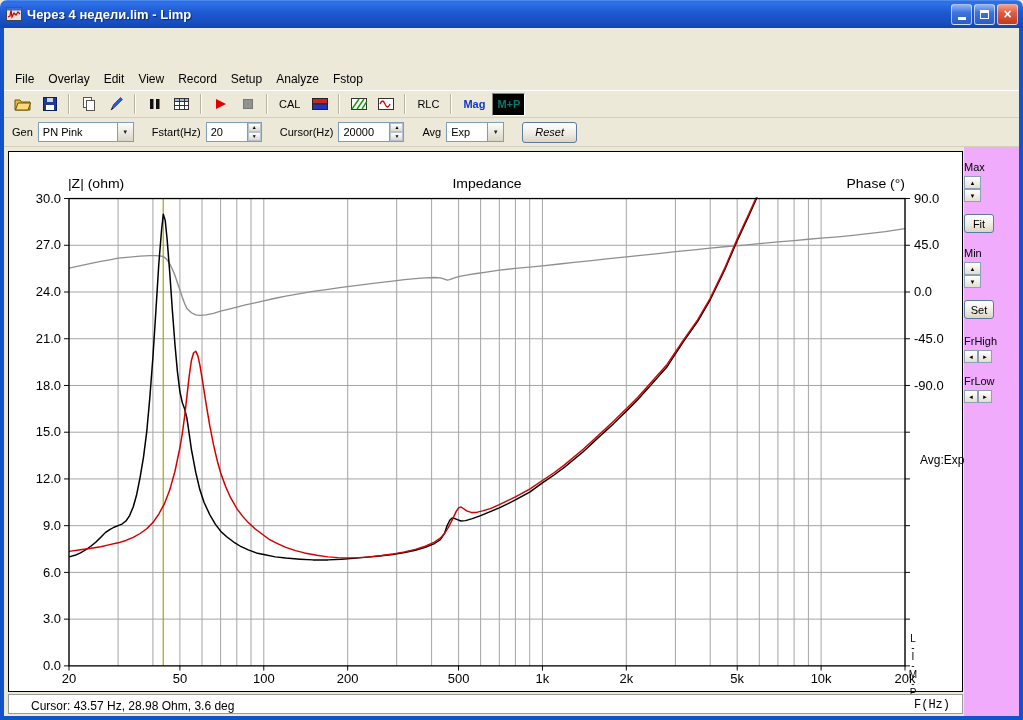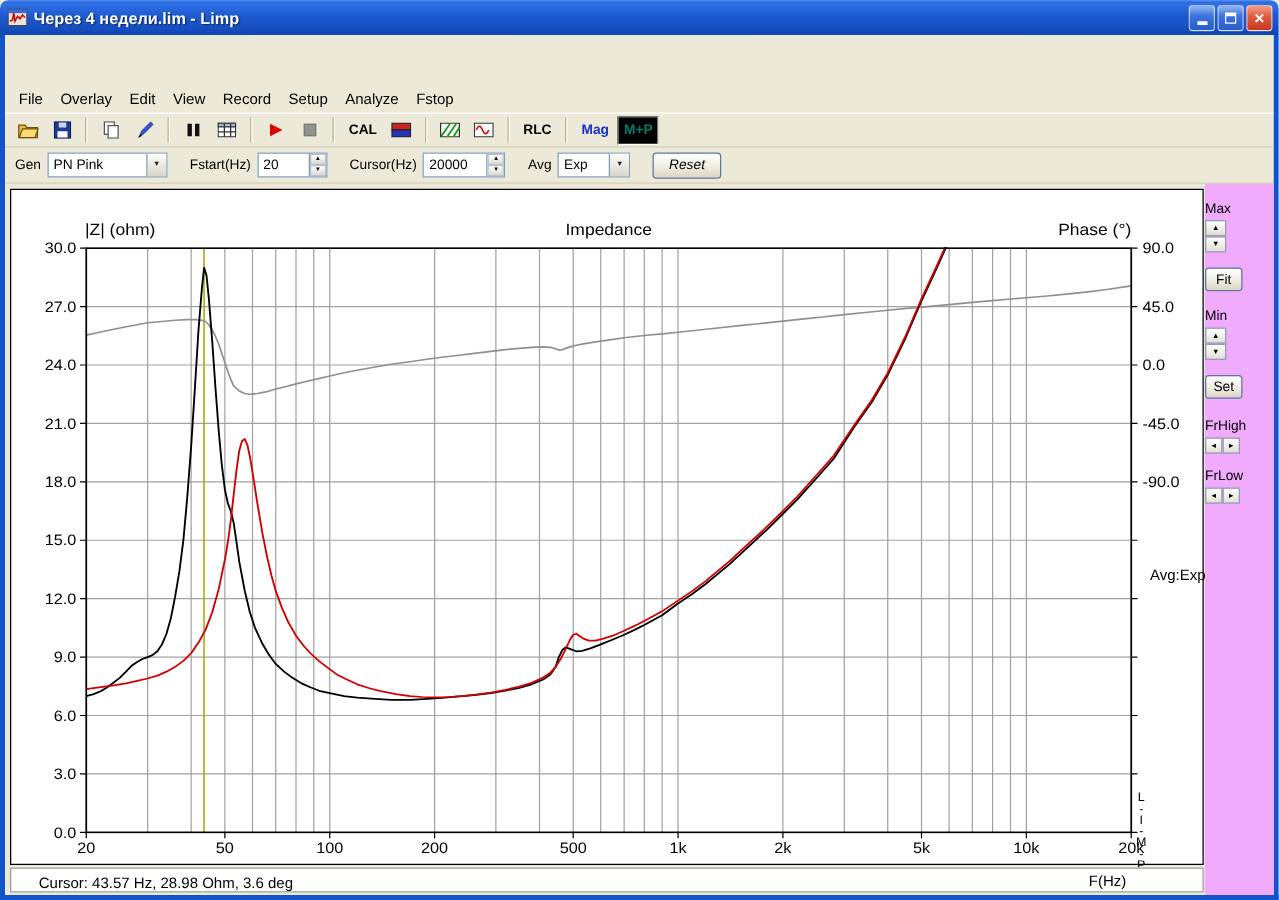--- a/index.html
+++ b/index.html
@@ -29,21 +29,21 @@
     border-left:4px solid #1253cc; border-right:4px solid #1253cc; border-bottom:4px solid #1253cc;
     background:#ECE9D8; min-height:0; }
 
   .menubar { height:22px; flex:0 0 22px; display:flex; align-items:center; padding-left:4px; font-size:12px;margin-top:40px; }
   .menu-item { padding:2px 7px; }
 
   .toolbar { height:28px; flex:0 0 28px; display:flex; align-items:center; padding-left:6px; gap:2px;
     border-top:1px solid #fff; border-bottom:1px solid #d4d0bc; }
   .tb { width:25px; height:23px; background:transparent; border:1px solid transparent;
     display:flex; align-items:center; justify-content:center; font-size:11px; color:#000; }
-  .tb-txt { width:auto; padding:0 4px;font-weight:bold; }
+  .tb-txt { width:auto; padding:0 4px; }
   .tb-mag { color:#1133cc; font-weight:bold; }
   .tb-mp  { color:#067a6e; font-weight:bold; border:1px solid; border-color:#8a8678 #fff #fff #8a8678; background:#000000; }
   .sep { width:2px; height:20px; border-left:1px solid #b8b4a0; border-right:1px solid #fff; margin:0 4px; }
   .stop-sq { width:10px; height:10px; background:#8f948f; border:1px solid #777; }
 
   .controlsbar { height:29px; flex:0 0 29px; display:flex; align-items:center; padding-left:8px; gap:6px;
     font-size:11px; border-bottom:1px solid #d4d0bc; }
   .grp { display:flex; align-items:center; gap:5px; margin-right:12px; }
   .combo { height:20px; background:#fff; border:1px solid #7F9DB9; display:flex; align-items:stretch; }
   .combo-text { flex:1; padding:3px 3px 0 4px; white-space:nowrap; overflow:hidden; font-size:11px; }
@@ -60,21 +60,21 @@
   .chart-col { flex:1; display:flex; flex-direction:column; min-width:0; }
   .chart-panel { flex:1; margin:4px 1px 0 4px; border:1px solid #000; background:#fff; position:relative; }
   .chart-panel svg { position:absolute; inset:0; width:100%; height:100%; }
   svg text { font-family:"Liberation Sans", sans-serif; fill:#000; }
   .overlay-avg  { position:absolute; left:911px; top:301px; font-size:12px; }
   .overlay-limp { position:absolute; left:897px; top:482px; width:14px; font-size:10px; line-height:9px;
     text-align:center; white-space:pre; }
 
   .statusbar { height:20px; flex:0 0 20px; margin:2px 1px 2px 4px; background:#fff; border:1px solid #9a9a9a;
     position:relative; display:flex; align-items:flex-end; padding-left:22px; font-size:12px; }
-  .fhz { position:absolute; left:862px; top:3px; }
+  .fhz { position:absolute; left:905px; top:3px;font-family:Liberation Mono, monospace; }
 
   
   .side-panel { width:55px; flex:0 0 55px; display:flex; flex-direction:column; 
     padding-top:10px; font-size:11px; background:#f0abfc; }
   .sp-lbl { line-height:12px; }
   .mt4{margin-top:4px}.mt12{margin-top:12px}.mt14{margin-top:14px}.mt16{margin-top:16px}
   .vspin { display:flex; flex-direction:column; margin-top:3px; }
   .vspin .spb { width:17px; height:13px; font-size:6px; line-height:1; padding:0;
     border:1px solid #8da0b8; background:linear-gradient(#fff,#e2dfd2); }
   .hspin { display:flex; margin-top:3px; }

